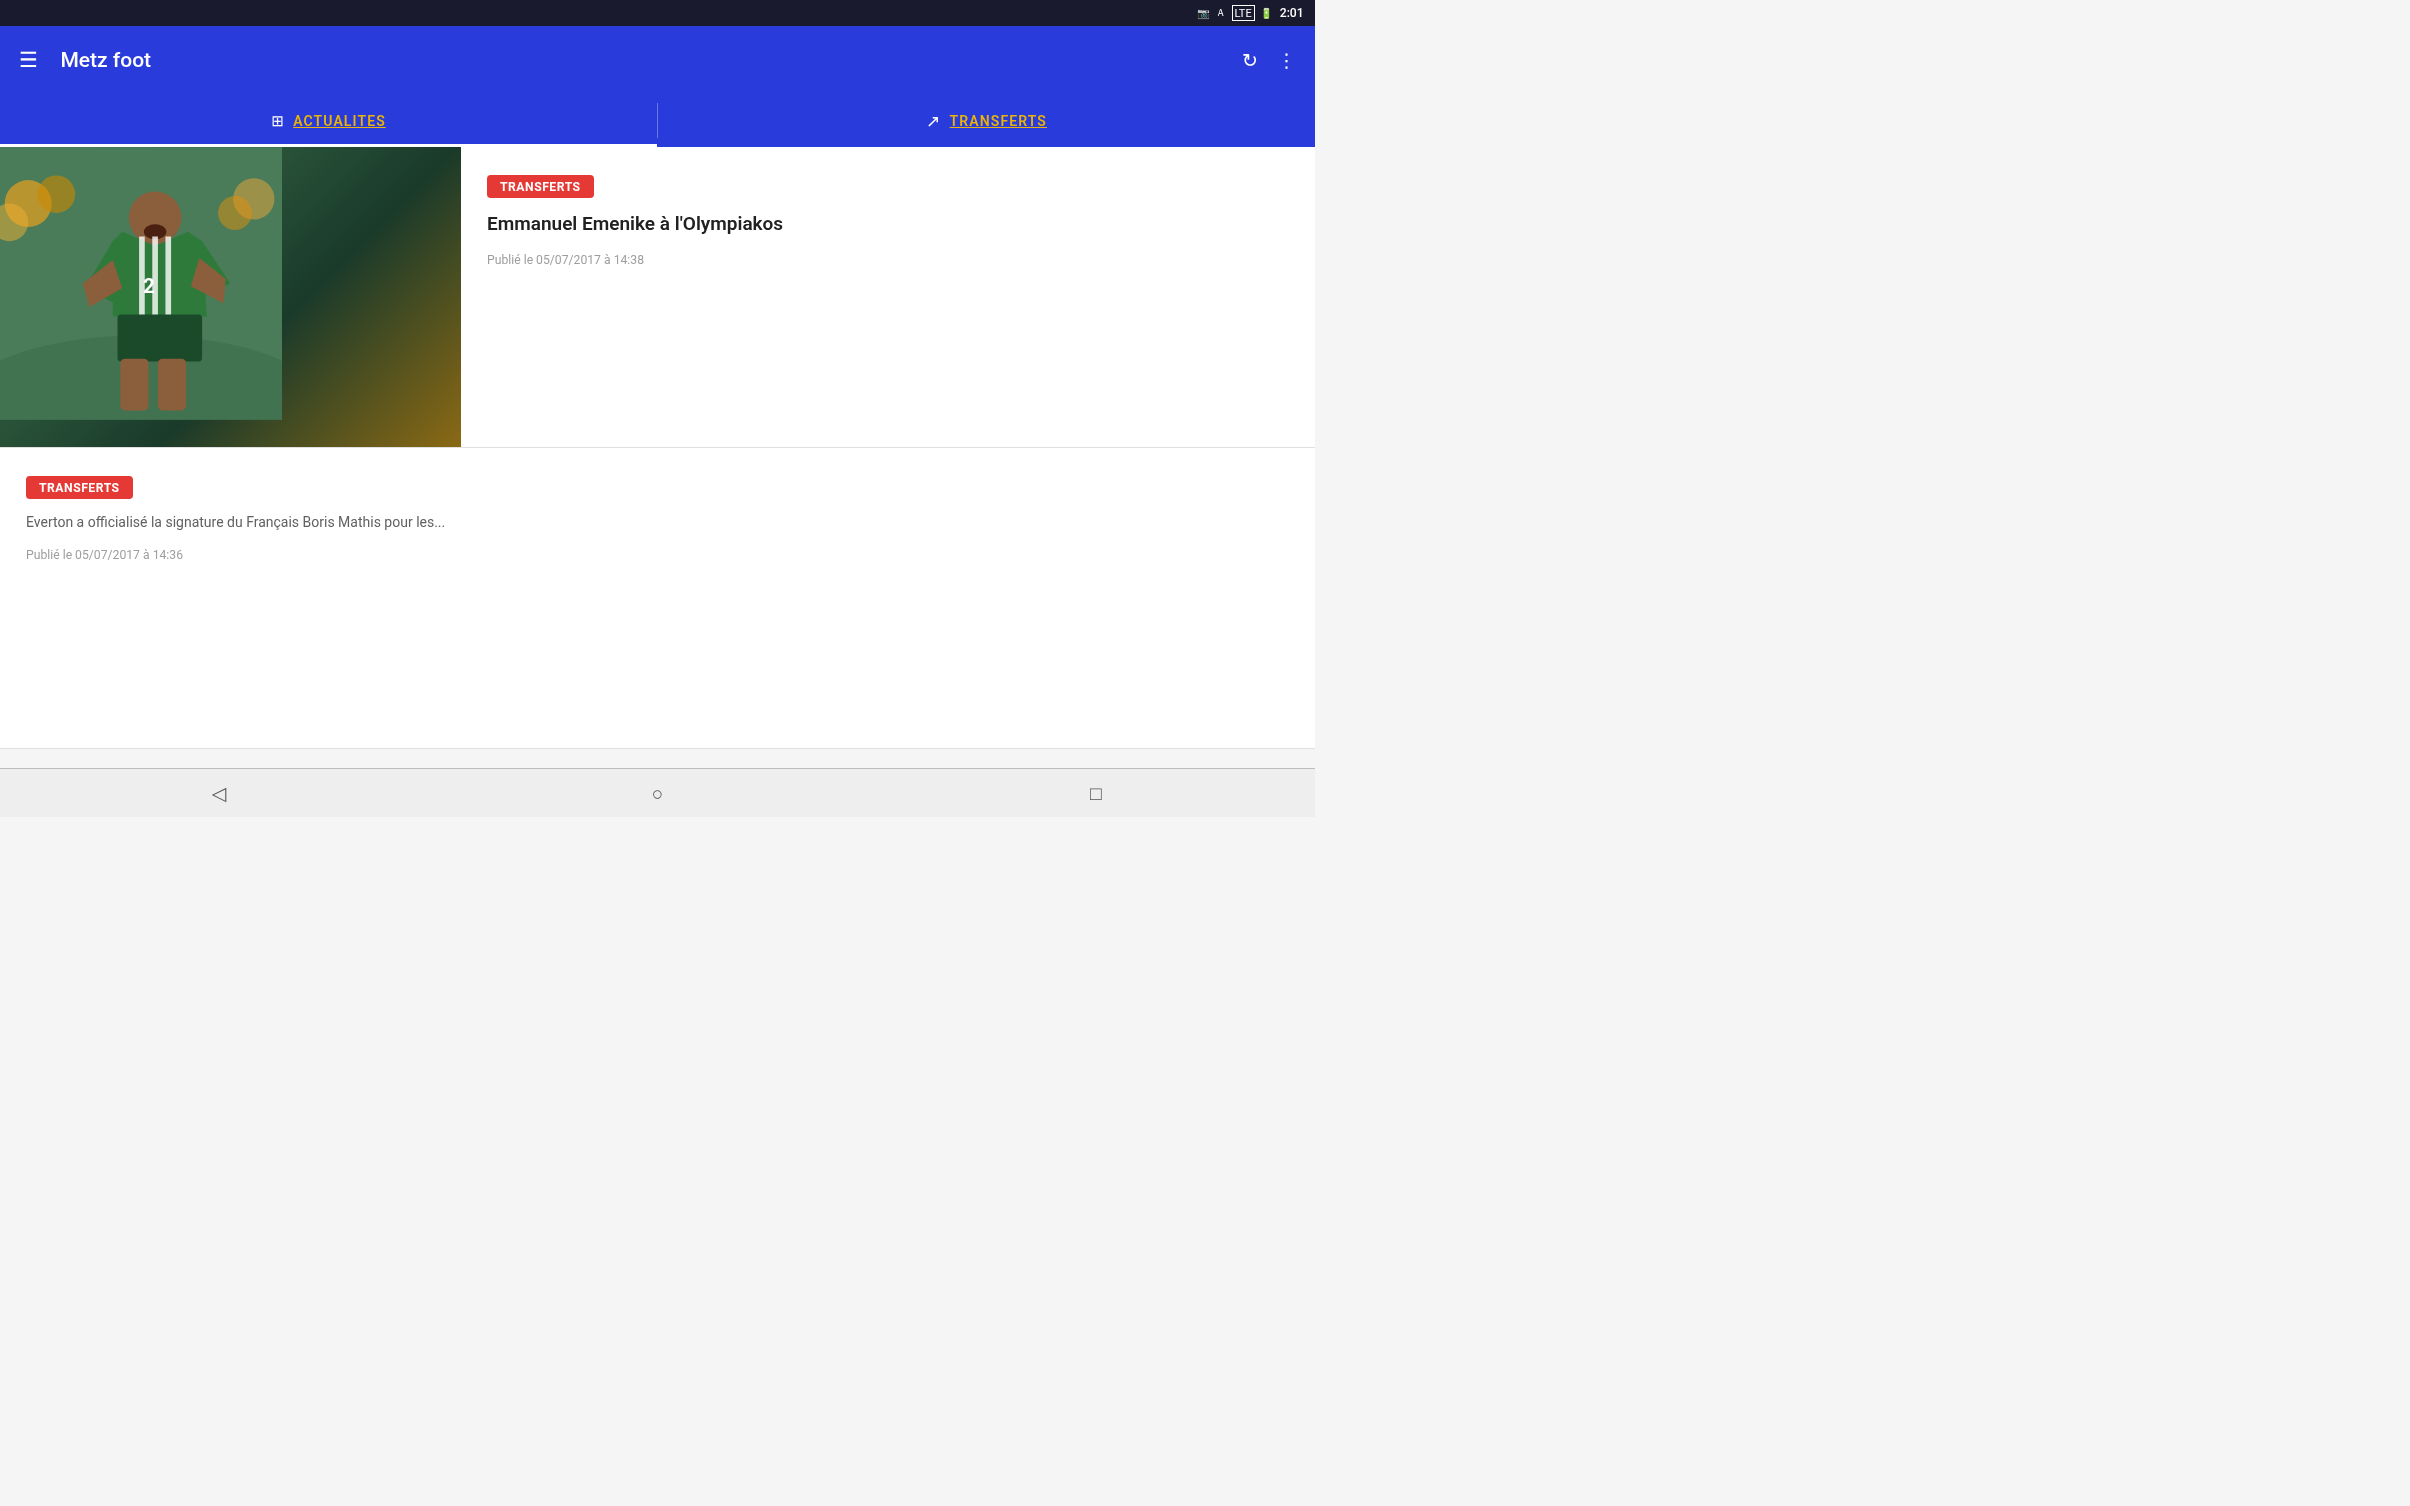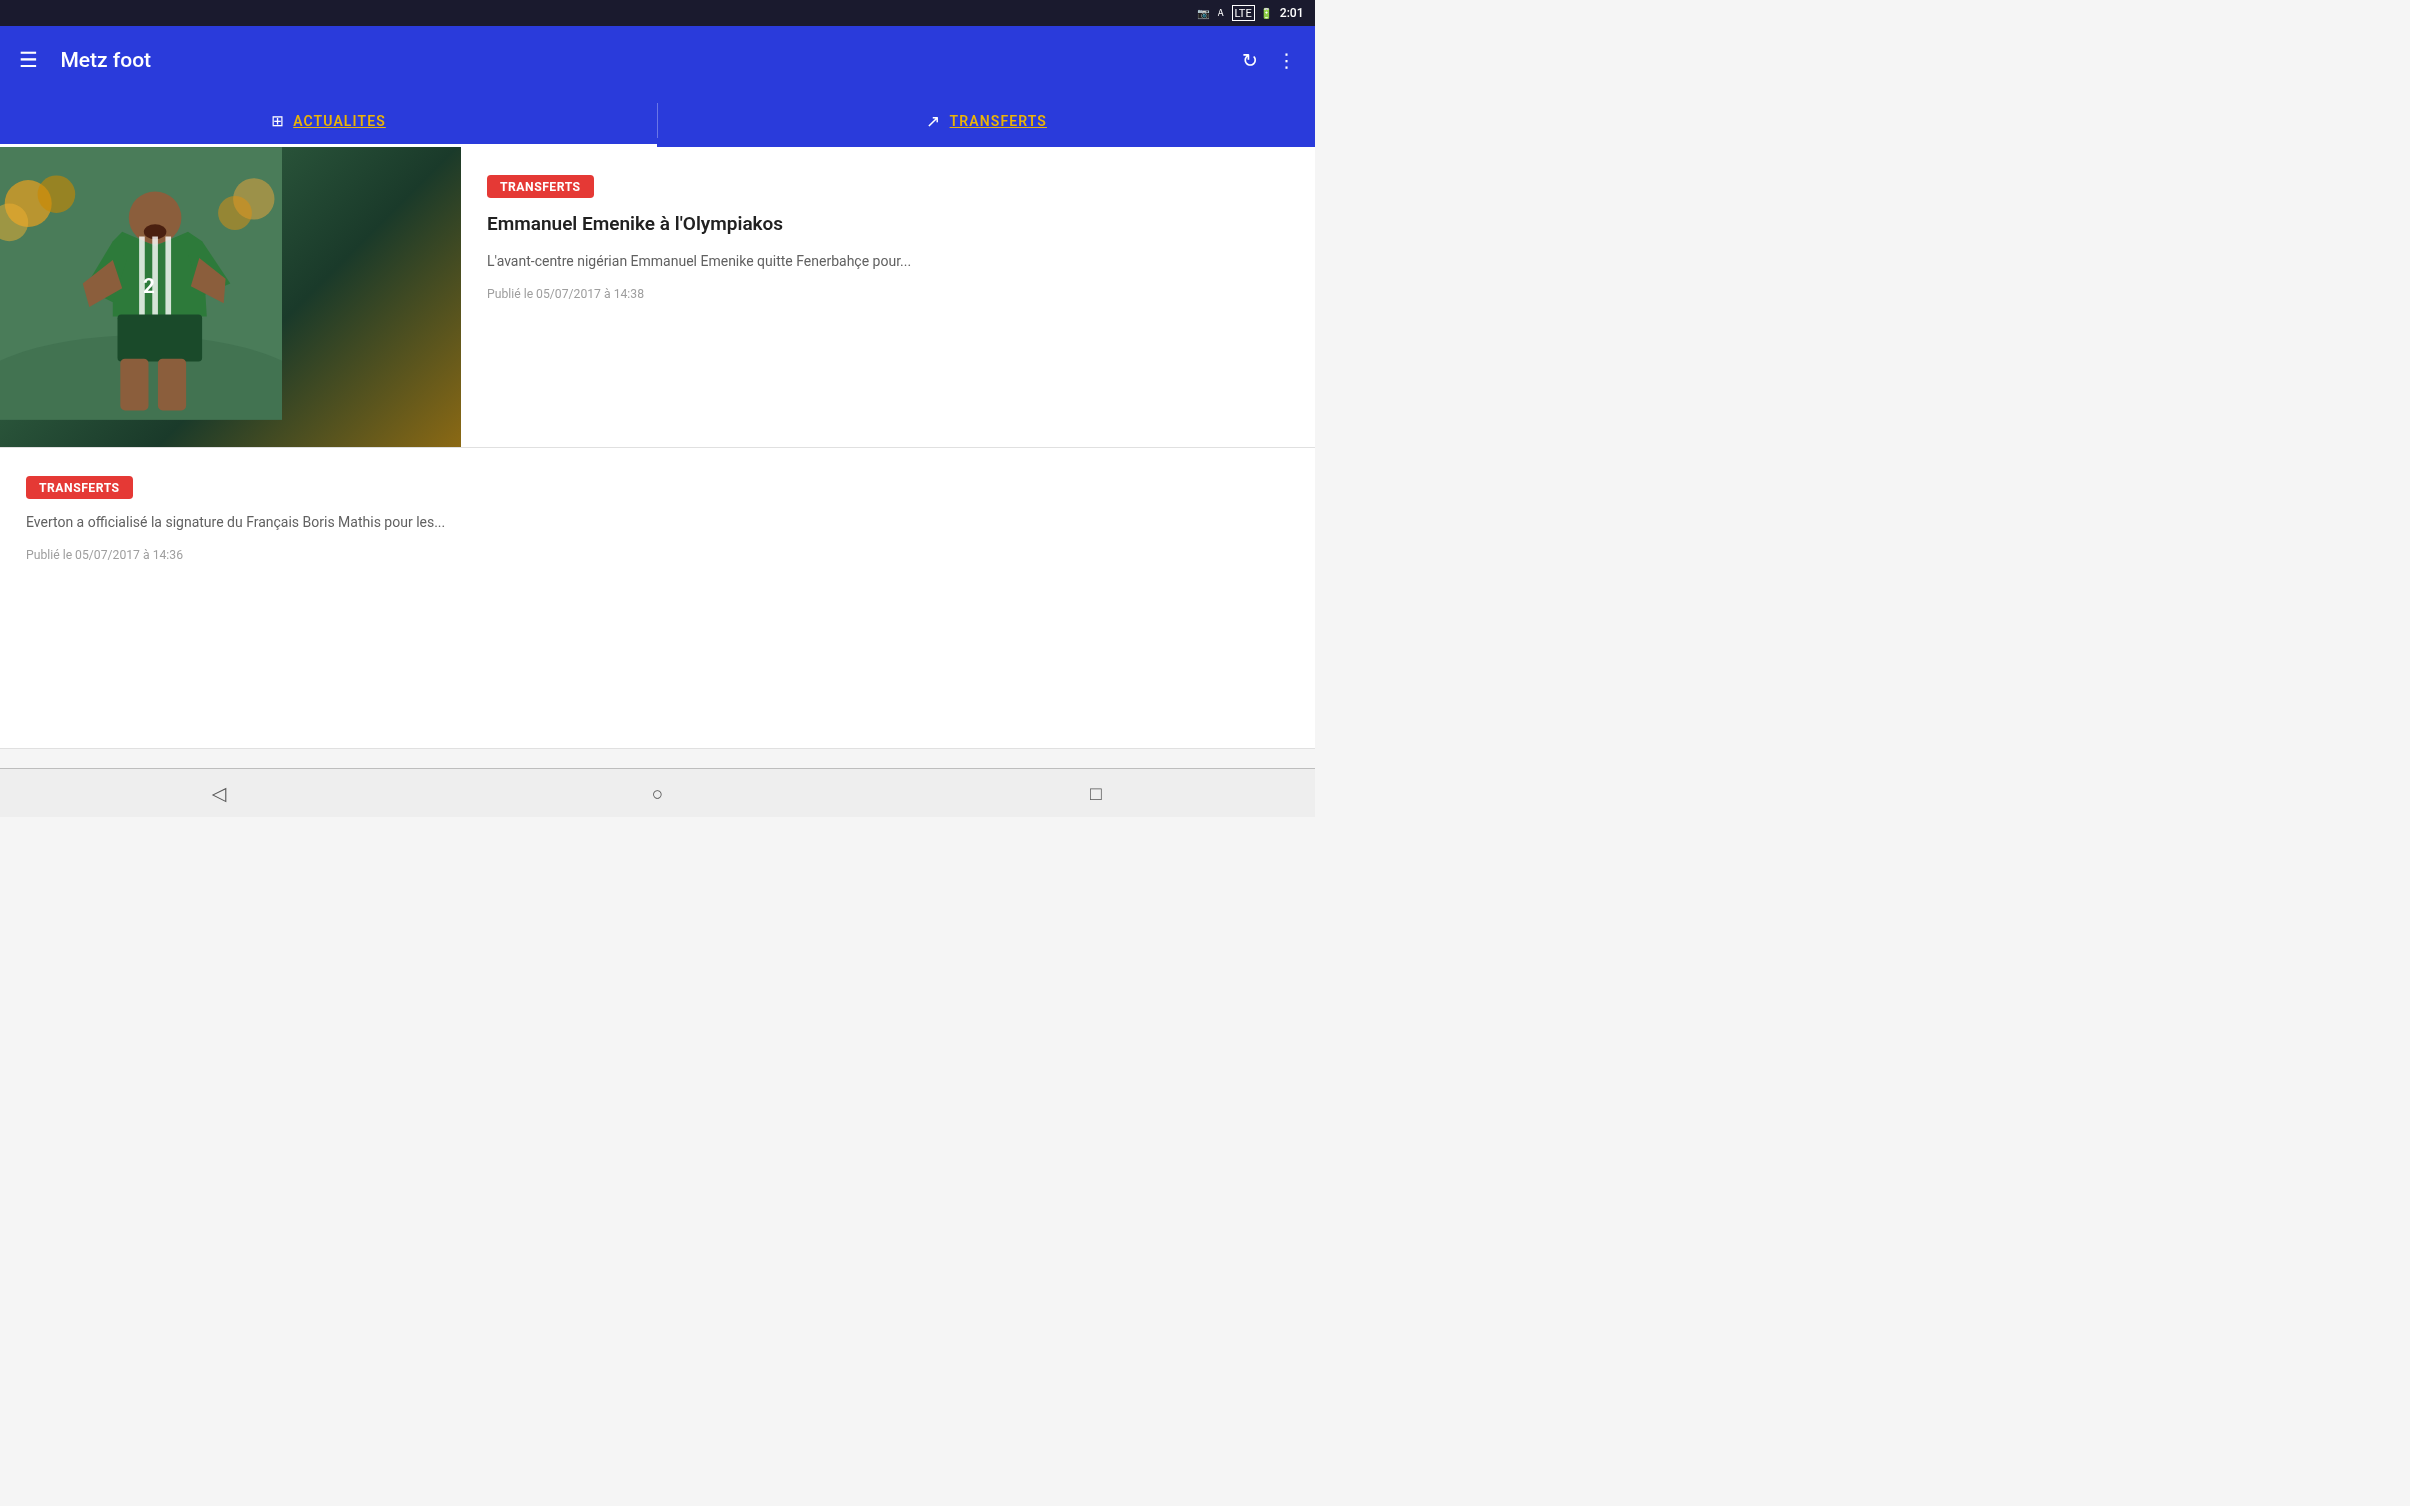--- a/index.html
+++ b/index.html
@@ -312,21 +312,20 @@
 
         <path d="M88,145 L120,120 L130,150 L95,170 Z" fill="#8B5E3C"></path>
         <path d="M240,140 L212,118 L203,148 L238,166 Z" fill="#8B5E3C"></path>
 
         <text x="152" y="155" font-size="22" fill="white" font-weight="bold">2</text>
       </svg>
     </div>
     <div class="article-content">
       <span class="article-badge">TRANSFERTS</span>
       <div class="article-title">Emmanuel Emenike à l'Olympiakos</div>
-      <div class="article-excerpt">L'avant-centre nigérian Emmanuel Emenike quitte Fenerbahçe pour...</div>
       <div class="article-date">Publié le 05/07/2017 à 14:38</div>
     </div>
   </div>
 
   <div class="article-card">
     <div class="article-content">
       <span class="article-badge">TRANSFERTS</span>
       <div class="article-excerpt">Everton a officialisé la signature du Français Boris Mathis pour les...</div>
       <div class="article-date">Publié le 05/07/2017 à 14:36</div>
     </div>

